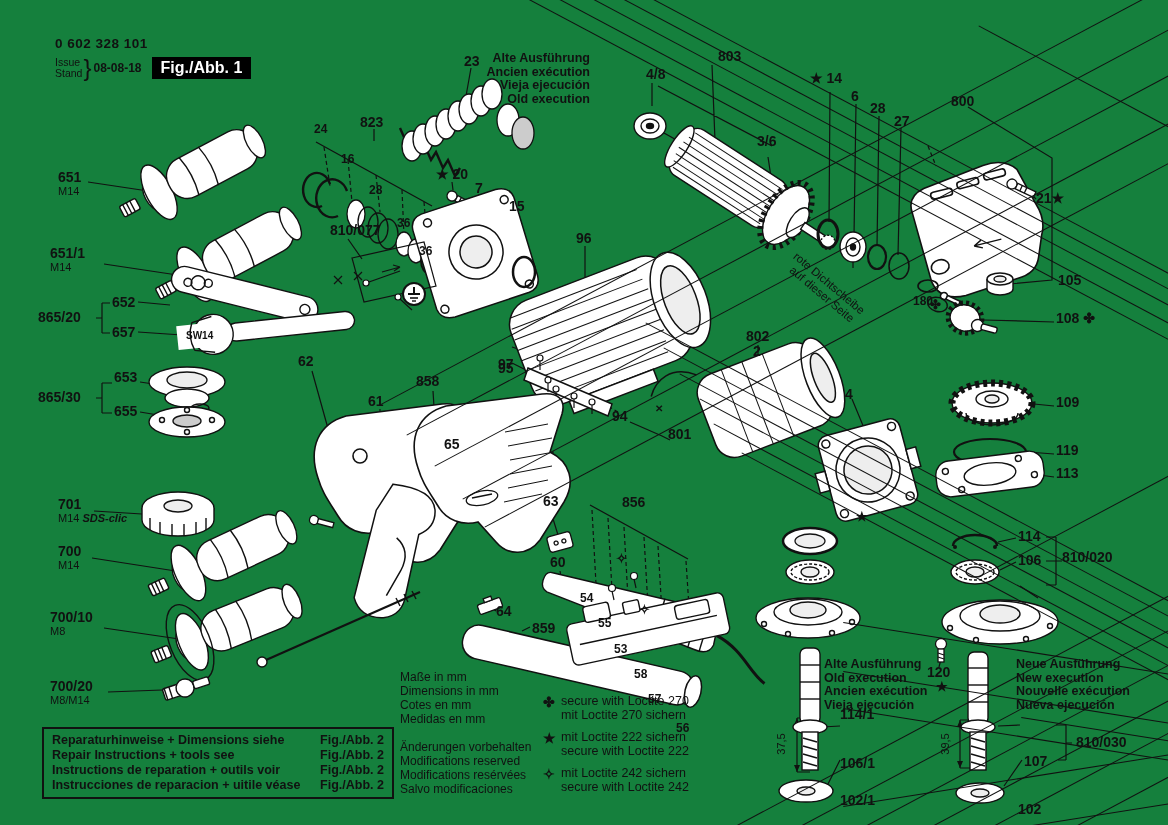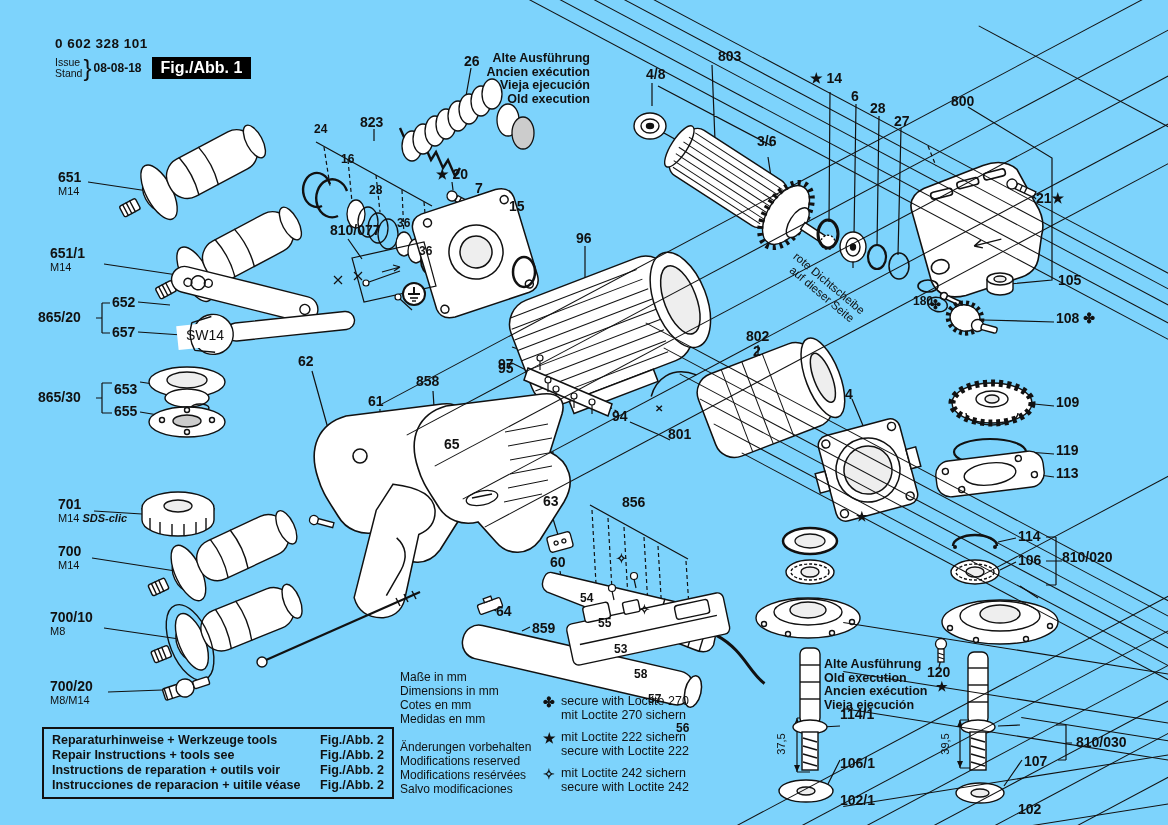--- a/index.html
+++ b/index.html
@@ -1,30 +1,30 @@
 <!DOCTYPE html>
 <html><head>
 <meta charset="utf-8">
 <style>
   html,body{margin:0;padding:0;background:#fff;}
-  #stage{position:relative;width:1168px;height:825px;background:#7dd3fc;overflow:hidden;
+  #stage{position:relative;width:1168px;height:825px;background:#15803d;overflow:hidden;
          font-family:"Liberation Sans",sans-serif;color:#111;}
   
   #hdr{position:absolute;left:55px;top:36px;}
   .pn{font-size:13.5px;font-weight:bold;letter-spacing:.5px;}
   .issue-row{display:flex;align-items:center;margin-top:3px;}
   .iss{font-size:10.5px;line-height:11px;}
   .brace{font-size:24px;font-weight:300;margin:0 2px 0 1px;}
   .date{font-size:12px;font-weight:bold;margin-right:10px;}
   .figbox{background:#000;color:#fff;font-size:16px;font-weight:bold;padding:2px 9px;}
   
   .co{position:absolute;font-size:14px;font-weight:bold;white-space:nowrap;line-height:15px;}
   .co .sub{font-size:11px;font-weight:normal;line-height:12px;}
   .co .brand{font-weight:bold;font-style:italic;}
-  .reg{font-weight:normal;font-size:14px;}
+  .reg{font-weight:bold;font-size:10px;}
   .sm{font-size:12px;}
   .sym{font-size:13px;}
   .xs{font-size:10px;}
   .crossed{position:relative;}
   .crossed::before,.crossed::after{content:'';position:absolute;left:-3px;right:-3px;top:48%;border-top:1.5px solid #111;}
   .crossed::before{transform:rotate(28deg);}
   .crossed::after{transform:rotate(-28deg);}
   .struck{position:relative;}
   .struck::before,.struck::after{content:'';position:absolute;left:-4px;right:-4px;top:48%;border-top:1.4px solid #111;}
   .struck::before{transform:rotate(9deg);}
@@ -570,31 +570,37 @@
     <div>Ancien exécution</div>
     <div>Vieja ejecución</div>
     <div>Old execution</div>
   </div>
   <div class="execblock" style="left:824px;top:658px;">
     <div>Alte Ausführung</div>
     <div>Old execution</div>
     <div>Ancien exécution</div>
     <div>Vieja ejecución</div>
   </div>
+  <div class="execblock" style="left:1016px;top:658px;">
+    <div>Neue Ausführung</div>
+    <div>New execution</div>
+    <div>Nouvelle exécution</div>
+    <div>Nueva ejecución</div>
+  </div>
 
   <div id="sealnote">
     <div>rote Dichtscheibe</div>
     <div style="margin-left:6px;">auf dieser Seite</div>
   </div>
   <div class="vdim" style="left:770px;top:738px;">37,5</div>
   <div class="vdim" style="left:934px;top:738px;">39,5</div>
 
   <div id="repairbox">
       <div class="rrow">
-        <span>Reparaturhinweise + Werkzeuge tools</span>
+        <span>Reparaturhinweise + Dimensions siehe</span>
         <span class="fig">Fig./Abb. 2</span>
       </div>
       <div class="rrow">
         <span>Repair Instructions + tools see</span>
         <span class="fig">Fig./Abb. 2</span>
       </div>
       <div class="rrow">
         <span>Instructions de reparation + outils voir</span>
         <span class="fig">Fig./Abb. 2</span>
       </div>
@@ -642,27 +648,27 @@
     </div>
 
   <div id="callouts">
       <div class="co" style="left: 58px; top: 170px;">651<div class="sub">M14</div></div>
       <div class="co" style="left: 50px; top: 246px;">651/1<div class="sub">M14</div></div>
       <div class="co" style="left: 38px; top: 310px;">865/20</div>
       <div class="co" style="left: 112px; top: 295px;">652</div>
       <div class="co" style="left: 112px; top: 325px;">657</div>
       <div class="co reg" style="left: 186px; top: 328px;">SW14</div>
       <div class="co" style="left: 38px; top: 390px;">865/30</div>
-      <div class="co" style="left: 114px; top: 382px;">653</div>
+      <div class="co" style="left: 114px; top: 370px;">653</div>
       <div class="co" style="left: 114px; top: 404px;">655</div>
       <div class="co" style="left: 58px; top: 497px;">701<div class="sub">M14<span class="brand"> SDS-clic</span></div></div>
       <div class="co" style="left: 58px; top: 544px;">700<div class="sub">M14</div></div>
       <div class="co" style="left: 50px; top: 610px;">700/10<div class="sub">M8</div></div>
       <div class="co" style="left: 50px; top: 679px;">700/20<div class="sub">M8/M14</div></div>
-      <div class="co" style="left: 464px; top: 54px;">26</div>
+      <div class="co" style="left: 464px; top: 54px;">23</div>
       <div class="co" style="left: 360px; top: 115px;">823</div>
       <div class="co sm crossed" style="left: 314px; top: 122px;">24</div>
       <div class="co sm crossed" style="left: 341px; top: 137px;">16</div>
       <div class="co sm crossed" style="left: 369px; top: 153px;">28</div>
       <div class="co sm crossed" style="left: 397px; top: 171px;">36</div>
       <div class="co sm crossed" style="left: 419px; top: 184px;">36</div>
       <div class="co" style="left: 436px; top: 167px;">★ 20</div>
       <div class="co" style="left: 475px; top: 181px;">7</div>
       <div class="co" style="left: 330px; top: 223px;">810/077</div>
       <div class="co" style="left: 509px; top: 199px;">15</div>

